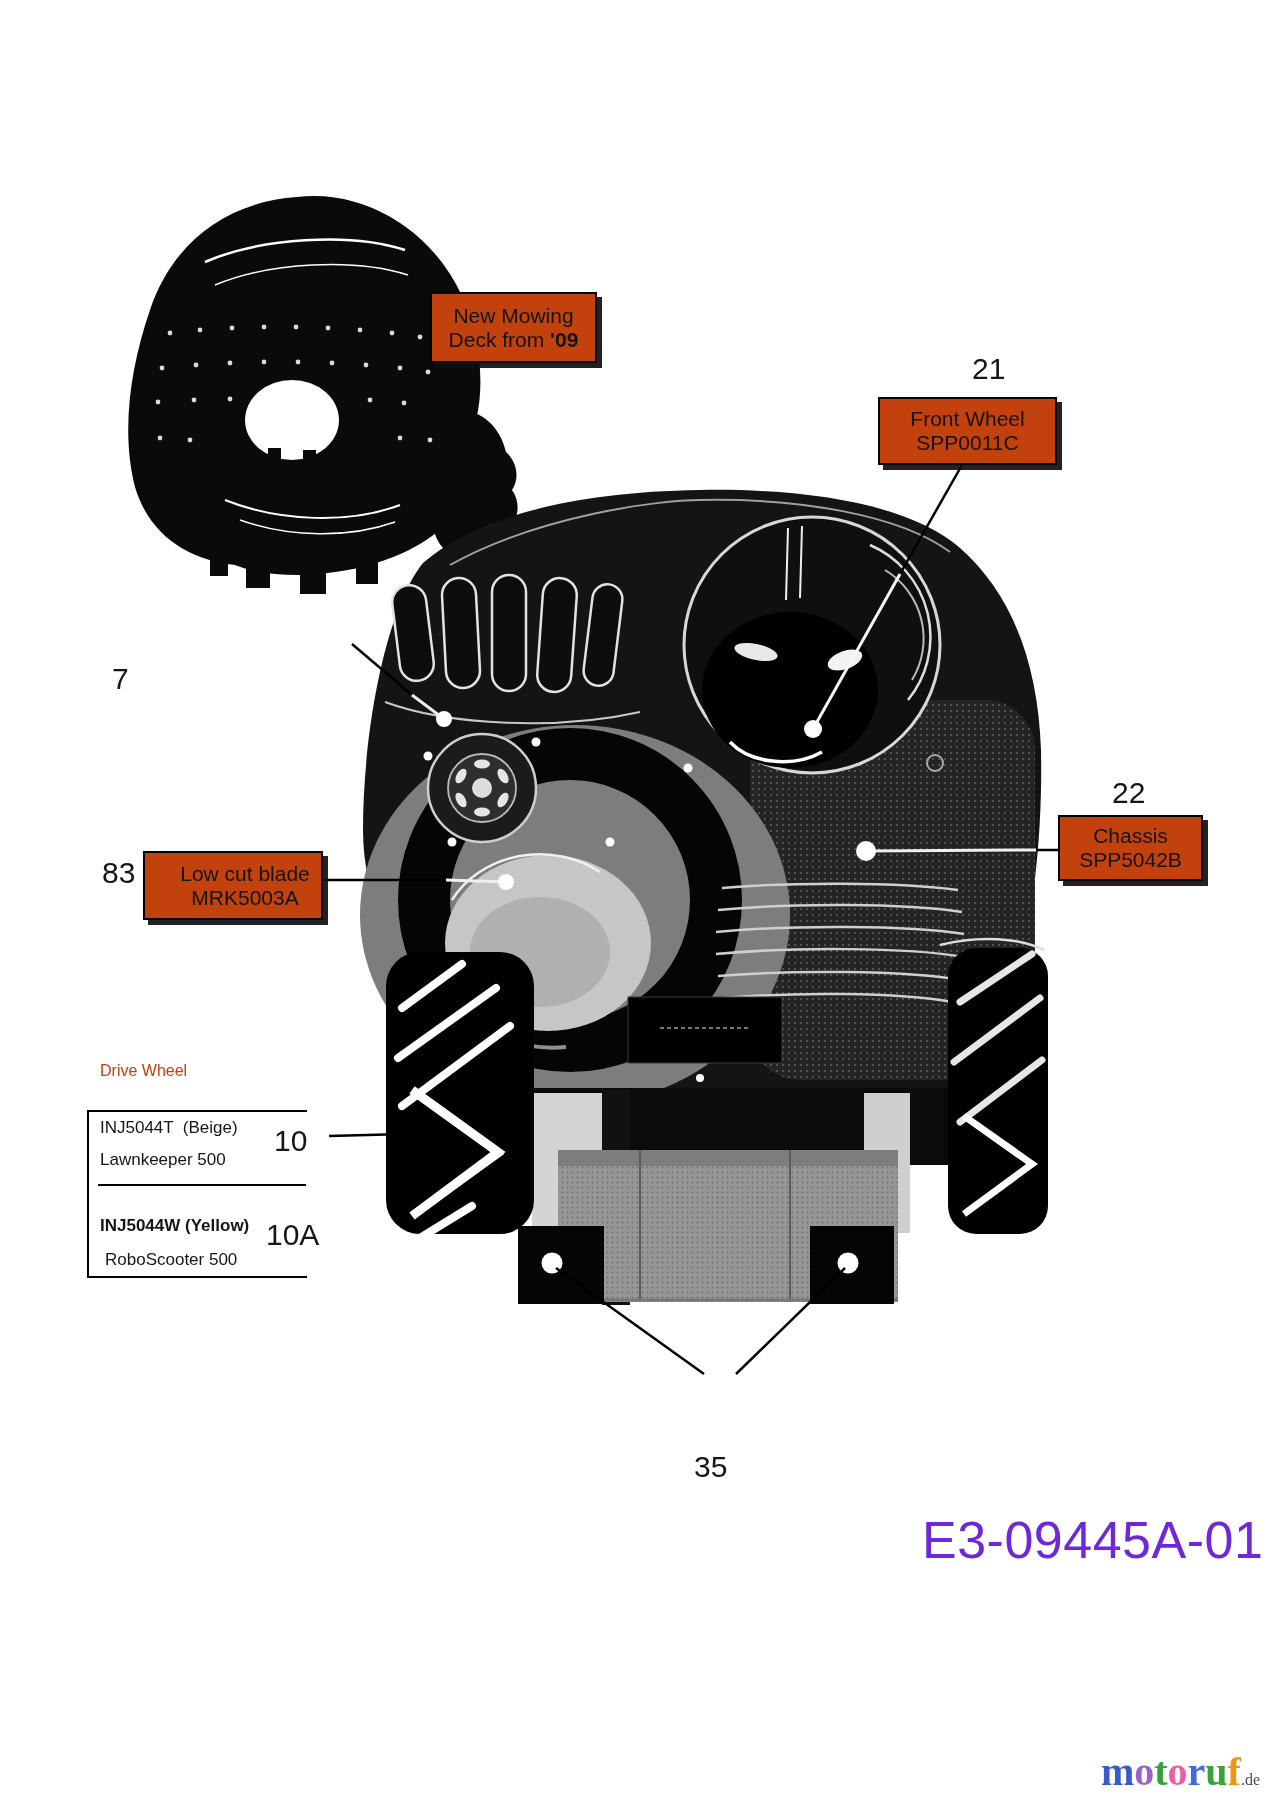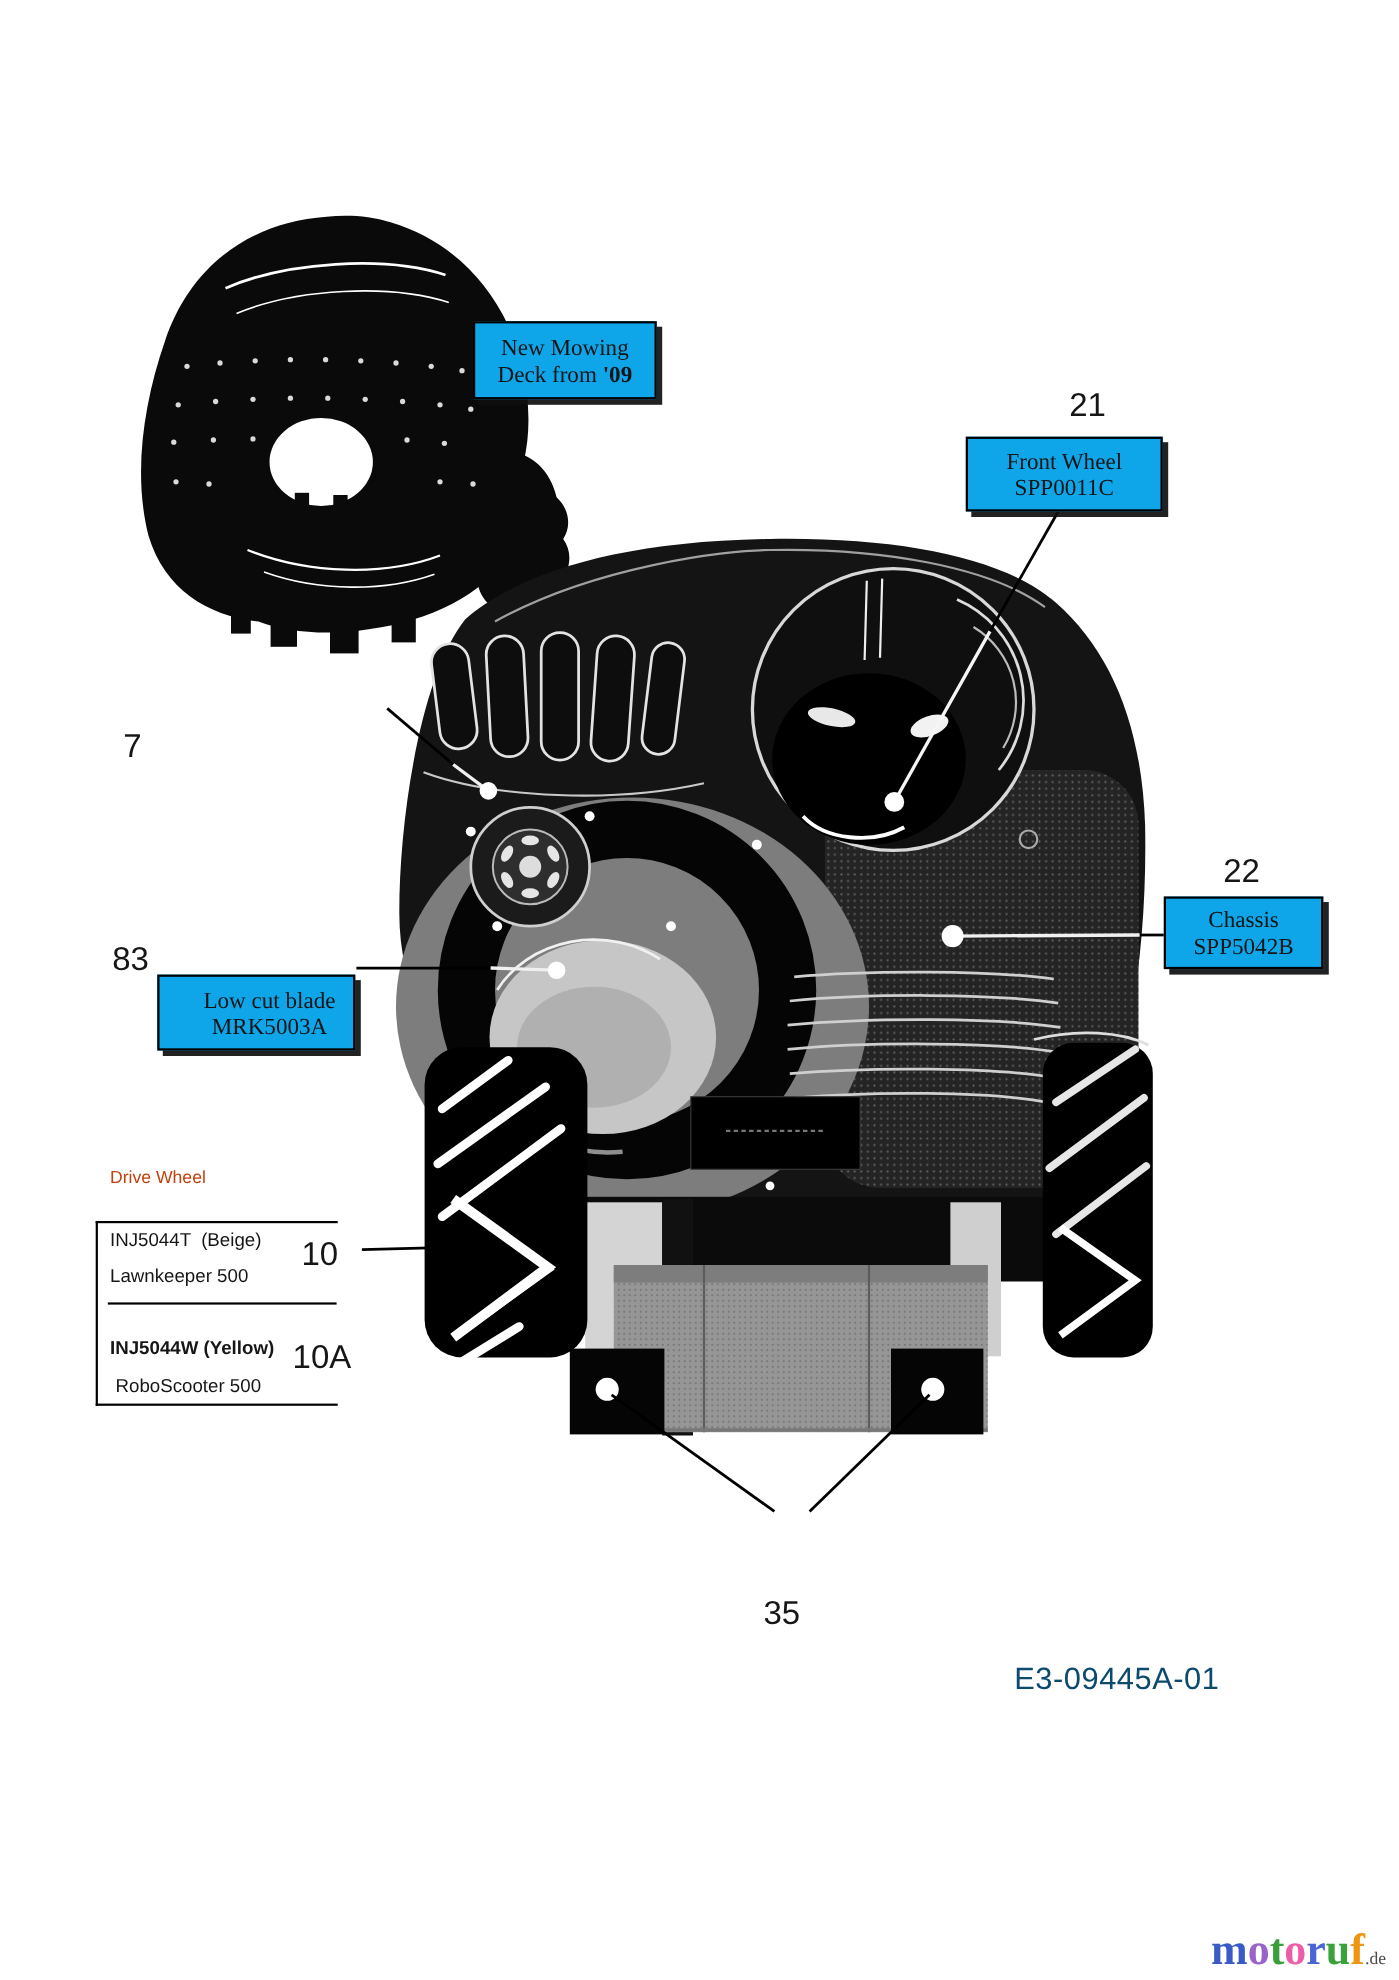--- a/index.html
+++ b/index.html
@@ -2,34 +2,34 @@
 <html><head>
 <meta charset="utf-8">
 <style>
   html,body{margin:0;padding:0;background:#fff;}
   .stage{
     position:relative;width:1272px;height:1800px;background:#ffffff;
     font-family:"Liberation Sans", sans-serif;color:#111;overflow:hidden;
   }
   .art{position:absolute;left:0;top:0;}
   .callout{
-    position:absolute;box-sizing:border-box;background:#0ea5e9;border:2px solid #000;
+    position:absolute;box-sizing:border-box;background:#c2410c;border:2px solid #000;
     box-shadow:5px 5px 0 rgba(15,15,15,.92);
     display:flex;flex-direction:column;justify-content:center;align-items:center;
-    text-align:center;font-size:21px;line-height:24px;color:#141414;padding:2px 4px;font-family:Liberation Serif, serif;
+    text-align:center;font-size:21px;line-height:24px;color:#141414;padding:2px 4px;
   }
   .num{position:absolute;font-size:30px;color:#161616;white-space:nowrap;text-align:right;}
   .dw-head{position:absolute;left:100px;top:1062px;font-size:16px;color:#c2410c;}
   .dw-frame{
     position:absolute;left:87px;top:1110px;width:220px;height:168px;box-sizing:border-box;
     border-left:2px solid #000;border-top:2px solid #000;border-bottom:2px solid #000;
   }
   .dw-sep{position:absolute;left:98px;top:1184px;width:208px;height:2px;background:#000;}
   .dw-row{position:absolute;font-size:17px;color:#161616;white-space:pre;}
-  .doc-num{position:absolute;left:922px;top:1510px;font-size:28px;color:#0c4a6e;letter-spacing:.5px;}
+  .doc-num{position:absolute;left:922px;top:1510px;font-size:52px;color:#6d28d9;letter-spacing:.5px;}
   .logo{
     position:absolute;right:12px;top:1750px;font-family:"Liberation Serif", serif;
     font-weight:bold;font-size:40px;line-height:44px;white-space:nowrap;
   }
   .logo .tld{font-size:16px;font-weight:normal;color:#4a4a4a;}
   b{font-weight:bold;}
 </style>
 </head>
 <body>
 
@@ -271,21 +271,21 @@
 
   <div class="num" style="left:112px;top:662px;">7</div>
 
   <div class="num" style="left:1112px;top:776px;">22</div>
   <div class="callout" style="left:1058px;top:815px;width:145px;height:66px;">
     <div>Chassis</div>
     <div>SPP5042B</div>
   </div>
 
   <div class="num" style="left:102px;top:856px;">83</div>
-  <div class="callout" style="left:143px;top:886px;width:180px;height:69px;padding-left:28px;">
+  <div class="callout" style="left:143px;top:851px;width:180px;height:69px;padding-left:28px;">
     <div>Low cut blade</div>
     <div>MRK5003A</div>
   </div>
 
   <div class="dw-head">Drive Wheel</div>
   <div class="dw-frame"></div>
   <div class="dw-sep"></div>
   <div class="dw-row" style="left:100px;top:1118px;">INJ5044T  (Beige)</div>
   <div class="dw-row" style="left:100px;top:1150px;">Lawnkeeper 500</div>
   <div class="num" style="left:274px;top:1124px;">10</div>

